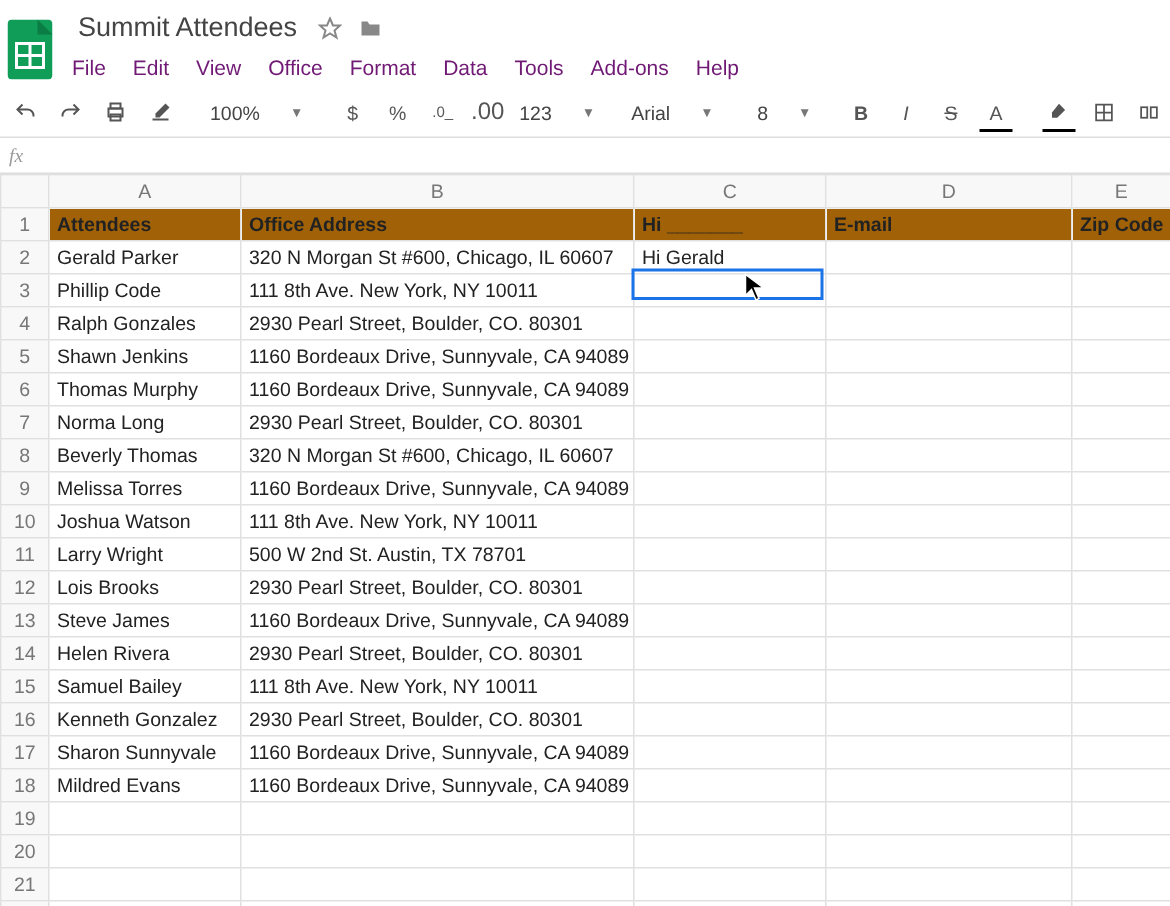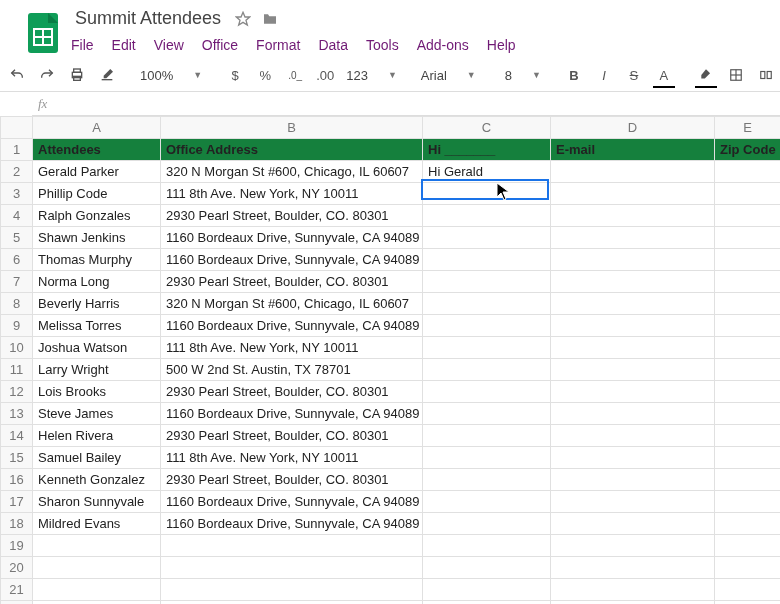--- a/index.html
+++ b/index.html
@@ -1,17 +1,17 @@
 <!DOCTYPE html>
 <html><head>
 <meta charset="utf-8">
 <style>
   * { box-sizing: border-box; }
   body { margin: 0; font-family: Arial, sans-serif; font-size: 13px; color: #222; background: #fff; width: 780px; }
-  .top-area { padding: 6px 8px 0 23px; }
+  .top-area { padding: 6px 8px 0 0; }
   .title-row { display: flex; align-items: center; gap: 8px; }
   .logo { width: 40px; height: 40px; display: flex; align-items: center; justify-content: center; }
   .logo svg { width: 30px; height: 40px; }
   .title-block { display: flex; flex-direction: column; gap: 2px; flex: 1; }
   .doc-title-row { display: flex; align-items: center; gap: 10px; }
   .doc-title { font-size: 18px; color: #444; padding: 2px 4px; }
   .star-icon, .folder-icon { color: #888; display:inline-flex; }
   .menu-row { display: flex; gap: 18px; padding: 4px 0 6px 0; }
   .menu-item { font-size: 14px; color: #701a75; cursor: pointer; }
   .toolbar { display: flex; align-items: center; gap: 12px; padding: 6px 8px; border-bottom: 1px solid #ddd; }
@@ -19,34 +19,34 @@
   .tb-btn { display: inline-flex; align-items: center; justify-content: center; color: #555; cursor: pointer; min-width: 18px; height: 20px; }
   .tb-select { display: inline-flex; align-items: center; gap: 20px; color: #444; font-size: 13px; cursor: pointer; }
   .tb-select .caret { font-size: 9px; color: #777; }
   .bold { font-weight: bold; }
   .italic { font-style: italic; }
   .strike { text-decoration: line-through; }
   .underlineA { position: relative; }
   .underlineA::after { content:""; position:absolute; left:-2px; right:-2px; bottom:-3px; height:2px; background:#000; }
   .fillbtn { position: relative; }
   .fillbtn::after { content:""; position:absolute; left:-2px; right:-2px; bottom:-3px; height:2px; background:#000; }
-  .fx-row { display: flex; align-items: center; height: 24px; border-bottom: 1px solid #ddd; padding: 0 6px; color:#999; font-style: italic; margin-left: 32px; }
+  .fx-row { display: flex; align-items: center; height: 24px; border-bottom: 1px solid #ddd; padding: 0 6px; color:#999; font-style: italic; }
   .fx-row span:first-child { font-style: italic; font-family: serif; }
   .grid-wrap { position: relative; overflow: hidden; }
   table { border-collapse: collapse; width: 100%; table-layout: fixed; }
   th, td { border: 1px solid #e0e0e0; padding: 3px 5px; font-size: 13px; height: 21px; text-align: left; white-space: nowrap; overflow: hidden; }
   thead th { background: #f8f8f8; color: #777; font-weight: normal; text-align: center; position: relative; }
   tbody th.rownum { background: #f8f8f8; color: #777; font-weight: normal; text-align: center; width: 30px; }
   col.c-row { width: 32px; }
   col.c-a { width: 128px; }
   col.c-b { width: 262px; }
   col.c-c { width: 128px; }
   col.c-d { width: 164px; }
   col.c-e { width: 66px; }
-  tr.header-row td { background: #15803d; font-weight: bold; }
+  tr.header-row td { background: #a16207; font-weight: bold; }
   .selected-cell { position: absolute; border: 2px solid #1a73e8; pointer-events: none; }
   .cursor { position: absolute; width: 14px; height: 20px; pointer-events: none; }
 </style>
 </head>
 <body>
 
 <div class="top-area">
   <div class="title-row">
     <div class="logo">
       <svg viewBox="0 0 30 40">
@@ -114,21 +114,21 @@
     </span>
   <div class="sep"></div>
   <span class="tb-select">
       <span>100%</span>
       <span class="caret">▼</span>
     </span>
   <div class="sep"></div>
   <span class="tb-btn">$</span>
   <span class="tb-btn">%</span>
   <span class="tb-btn" style="font-size:10px;">.0_</span>
-  <span class="tb-btn" style="font-size:13px;">.00</span>
+  <span class="tb-btn" style="font-size:16px;">.00</span>
   <span class="tb-select">
       <span>123</span>
       <span class="caret">▼</span>
     </span>
   <div class="sep"></div>
   <span class="tb-select" style="min-width:60px;">
       <span>Arial</span>
       <span class="caret">▼</span>
     </span>
   <div class="sep"></div>
@@ -240,21 +240,21 @@
         <tr>
           <th class="rownum">7</th>
           <td>Norma Long</td>
           <td>2930 Pearl Street, Boulder, CO. 80301</td>
           <td></td>
           <td></td>
           <td></td>
         </tr>
         <tr>
           <th class="rownum">8</th>
-          <td>Beverly Harris</td>
+          <td>Beverly Thomas</td>
           <td>320 N Morgan St #600, Chicago, IL 60607</td>
           <td></td>
           <td></td>
           <td></td>
         </tr>
         <tr>
           <th class="rownum">9</th>
           <td>Melissa Torres</td>
           <td>1160 Bordeaux Drive, Sunnyvale, CA 94089</td>
           <td></td>

